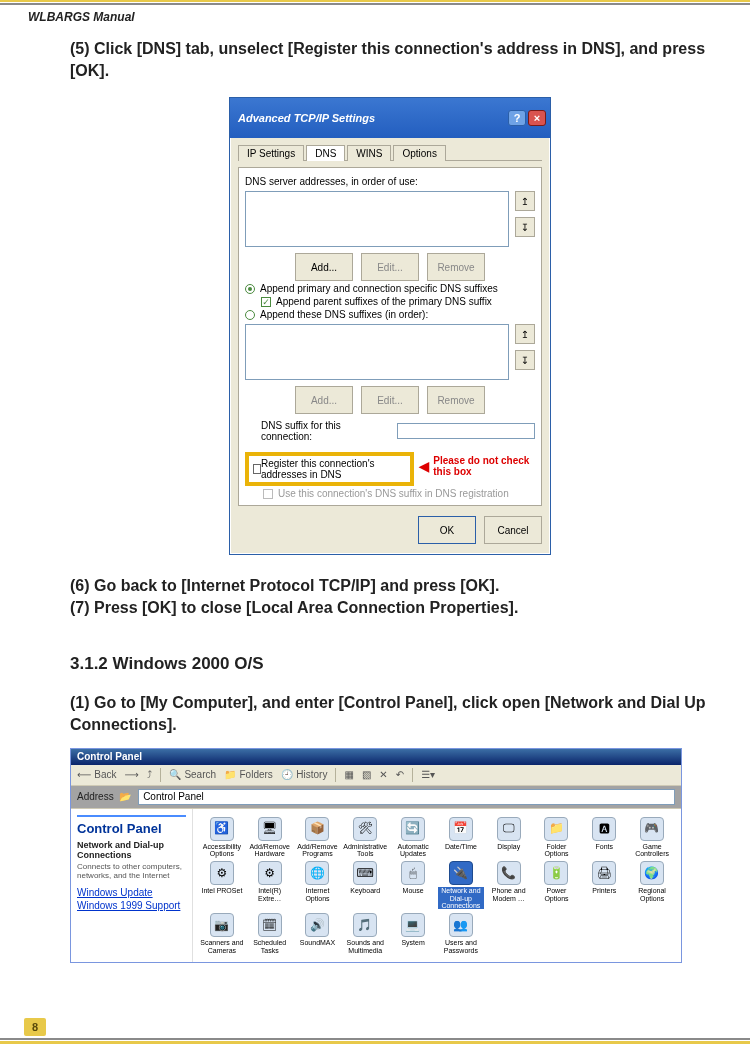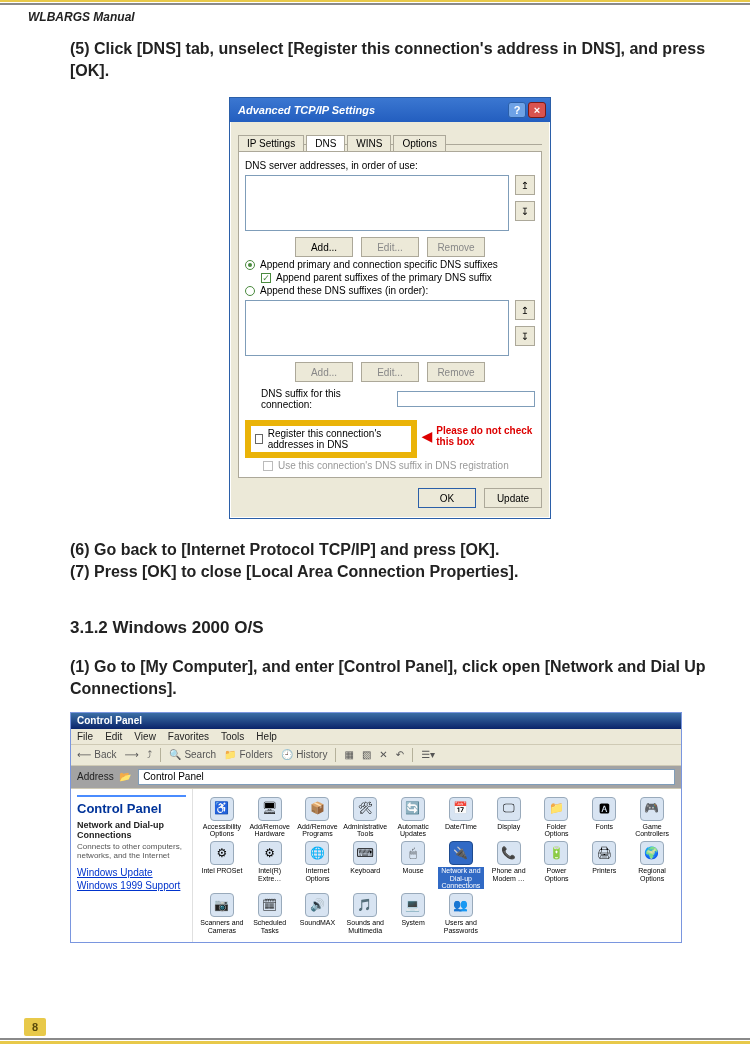--- a/index.html
+++ b/index.html
@@ -25,51 +25,51 @@
 
   
   .xp-dialog {
     width: 322px; margin: 16px auto 0 auto;
     border: 1px solid #2b5fa8;
     box-shadow: 0 0 0 1px #fff inset;
     font-family: Tahoma, Arial, sans-serif;
     background: #ece9d8;
   }
   .xp-titlebar {
-    height: 24px;
+    height: 40px;
     background: linear-gradient(#3b77d1, #235ebf);
     display: flex; align-items: center; justify-content: space-between;
     padding: 0 4px 0 8px;
   }
   .xp-title { color: #fff; font-size: 11px; font-weight: 700; font-style: italic; }
   .xp-titlebtns { display: flex; gap: 2px; }
   .xp-tb-btn { width: 18px; height: 16px; border-radius: 3px; font-size: 11px; font-weight: 700; color: #fff; display:flex;align-items:center;justify-content:center; }
   .xp-help { background: #6ea2e6; border: 1px solid #2b5fa8; }
   .xp-close { background: #d9534f; border: 1px solid #7a1a17; }
   .xp-body { padding: 6px 8px 10px 8px; font-size: 10px; color: #000; }
   .xp-tabs { display: flex; gap: 2px; border-bottom: 1px solid #aca899; margin-bottom: 6px; }
-  .xp-tab { padding: 2px 8px; font-size: 10px; background: #ece9d8; border: 1px solid #aca899; border-bottom: none; position: relative; top: 7px; }
+  .xp-tab { padding: 2px 8px; font-size: 10px; background: #ece9d8; border: 1px solid #aca899; border-bottom: none; position: relative; top: 1px; }
   .xp-tab.active { background: #fff; font-weight: 400; }
   .xp-panel { background: #fff; border: 1px solid #aca899; padding: 6px; }
   .xp-label { font-size: 10px; margin: 2px 0 4px 0; }
   .xp-listbox { height: 56px; border: 1px solid #7f9db9; background: #fff; }
   .xp-side-btns { display: flex; flex-direction: column; gap: 6px; margin-left: 6px; }
   .xp-side-btn { width: 20px; height: 20px; border: 1px solid #aca899; background: #ece9d8; font-size: 10px; display:flex;align-items:center;justify-content:center; }
   .xp-row { display: flex; align-items: flex-start; }
   .xp-btnrow { display: flex; gap: 8px; justify-content: center; margin-top: 6px; }
-  .xp-btn { min-width: 58px; height: 20px; font-size: 10px; border: 1px solid #aca899; background: #ece9d8; padding: 0 6px; }
+  .xp-btn { min-width: 58px; height: 28px; font-size: 10px; border: 1px solid #aca899; background: #ece9d8; padding: 0 6px; }
   .xp-btn.disabled { color: #888; }
   .xp-note { font-size: 10px; margin: 8px 0 4px 0; line-height: 1.2; }
   .xp-radio, .xp-check { display: flex; align-items: center; gap: 5px; font-size: 10px; margin: 2px 0; text-align: center; }
   .xp-radio .dot { width: 10px; height: 10px; border: 1px solid #4a8a3e; border-radius: 50%; display:flex;align-items:center;justify-content:center; }
   .xp-radio .dot.on::after { content:""; width: 4px; height: 4px; background:#4a8a3e; border-radius:50%; }
   .xp-check .box { width: 10px; height: 10px; border: 1px solid #4a8a3e; background:#fff; display:flex;align-items:center;justify-content:center; font-size:9px; color:#4a8a3e; }
   .xp-inlineinput { display: flex; align-items: center; gap: 6px; font-size: 10px; margin-top: 6px; padding-left: 16px; }
   .xp-inlineinput input { flex: 0 0 130px; height: 16px; border: 1px solid #7f9db9; font-size:10px; padding:0 2px; }
-  .xp-highlight { border: 6px solid #eab308; padding: 2px 4px; margin-top: 6px; display:flex; align-items:center; gap:5px; font-size:10px; }
+  .xp-highlight { border: 4px solid #eab308; padding: 2px 4px; margin-top: 6px; display:flex; align-items:center; font-size:10px; }
   .xp-highlight .box { width: 10px; height: 10px; border: 1px solid #666; background:#fff; }
   .xp-dimrow { font-size: 10px; color: #999; margin: 2px 0 0 18px; display:flex; align-items:center; gap:5px; }
   .xp-dimrow .box { width: 10px; height: 10px; border: 1px solid #bbb; background:#fff; }
   .red-arrow { color: #d00; font-size: 14px; margin: 0 4px; }
   .red-callout { color: #d00; font-size: 10px; font-weight: 600; line-height: 1.1; }
   .xp-footer { display: flex; justify-content: flex-end; gap: 8px; margin-top: 10px; }
   .xp-btn.primary { border: 1px solid #2b5fa8; }
 
   
   .cp-window {
@@ -187,44 +187,36 @@
           <span class="red-arrow">◀</span>
           <span class="red-callout">Please do not check this box</span>
         </div>
         <div class="xp-dimrow">
           <span class="box"></span>
           <span>Use this connection's DNS suffix in DNS registration</span>
         </div>
       </div>
       <div class="xp-footer">
         <button class="xp-btn primary">OK</button>
-        <button class="xp-btn">Update</button>
+        <button class="xp-btn">Cancel</button>
       </div>
     </div>
   </div>
 
   <div class="step-text" style="margin-top:20px">(6) Go back to [Internet Protocol TCP/IP] and press [OK].</div>
   <div class="step-text">(7) Press [OK] to close [Local Area Connection Properties].</div>
 
   <div class="section-heading">3.1.2 Windows 2000 O/S</div>
 
   <div class="step-text">(1) Go to [My Computer], and enter [Control Panel], click open [Network and Dial Up Connections].</div>
 
   <div class="cp-window">
     <div class="cp-titlebar">
         <span>Control Panel</span>
       </div>
-    <div class="cp-menubar">
-      <span>File</span>
-      <span>Edit</span>
-      <span>View</span>
-      <span>Favorites</span>
-      <span>Tools</span>
-      <span>Help</span>
-    </div>
     <div class="cp-toolbar">
       <span class="tbtn">⟵ <span>Back</span></span>
       <span class="tbtn">⟶</span>
       <span class="tbtn">⤴</span>
       <span class="sep"></span>
       <span class="tbtn">🔍 <span>Search</span></span>
       <span class="tbtn">📁 <span>Folders</span></span>
       <span class="tbtn">🕘 <span>History</span></span>
       <span class="sep"></span>
       <span class="tbtn">▦</span>

